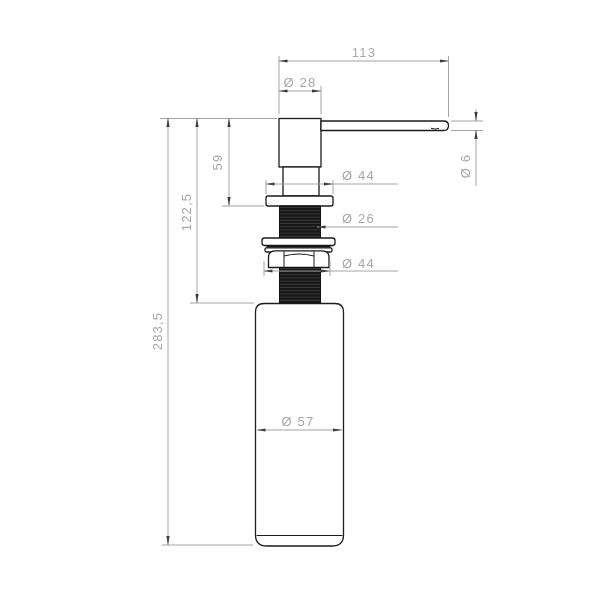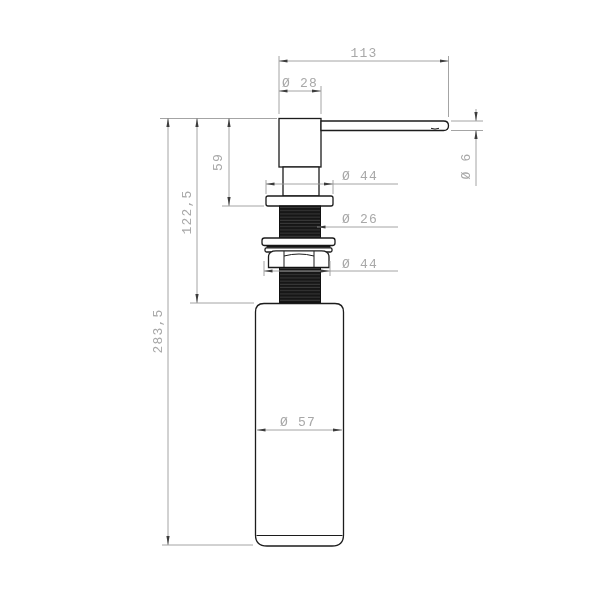--- a/index.html
+++ b/index.html
@@ -1,20 +1,20 @@
 <!DOCTYPE html>
 <html><head>
 <meta charset="utf-8">
 <style>
   html,body{margin:0;padding:0;background:#ffffff;}
   .page{
     position:relative;
     width:600px;height:600px;
     background:#ffffff;
-    font-family:Liberation Mono, monospace;
+    font-family:Liberation Sans, sans-serif;
     overflow:hidden;
   }
   svg{position:absolute;left:0;top:0;}
   .part{fill:#ffffff;stroke:#1c1c1c;stroke-width:1.3;}
   .part-thin{fill:none;stroke:#1c1c1c;stroke-width:1;}
   .dim{stroke:#9a9a9a;stroke-width:0.9;fill:none;}
   .dimtext{
     fill:#a8a8a8;
     font-size:13px;
     letter-spacing:1.2px;

